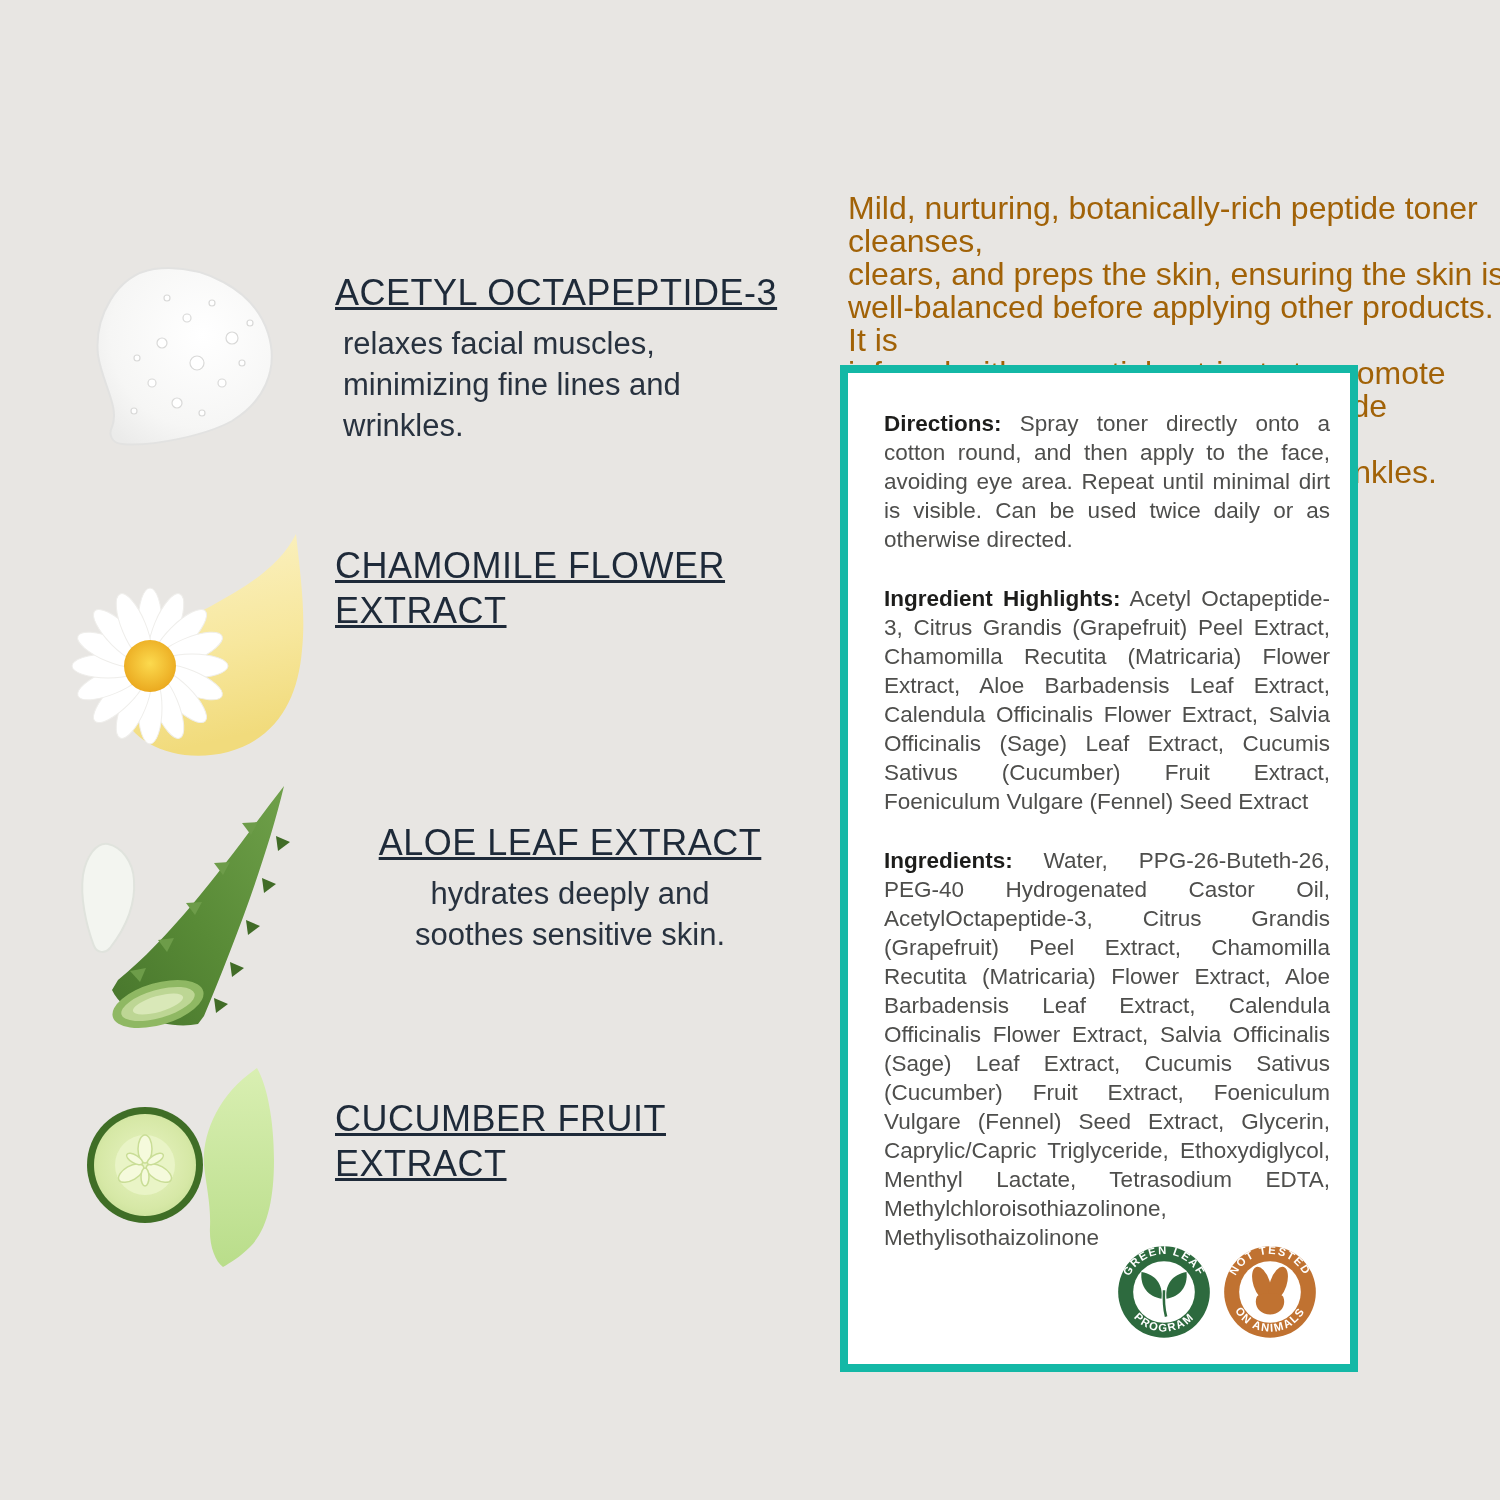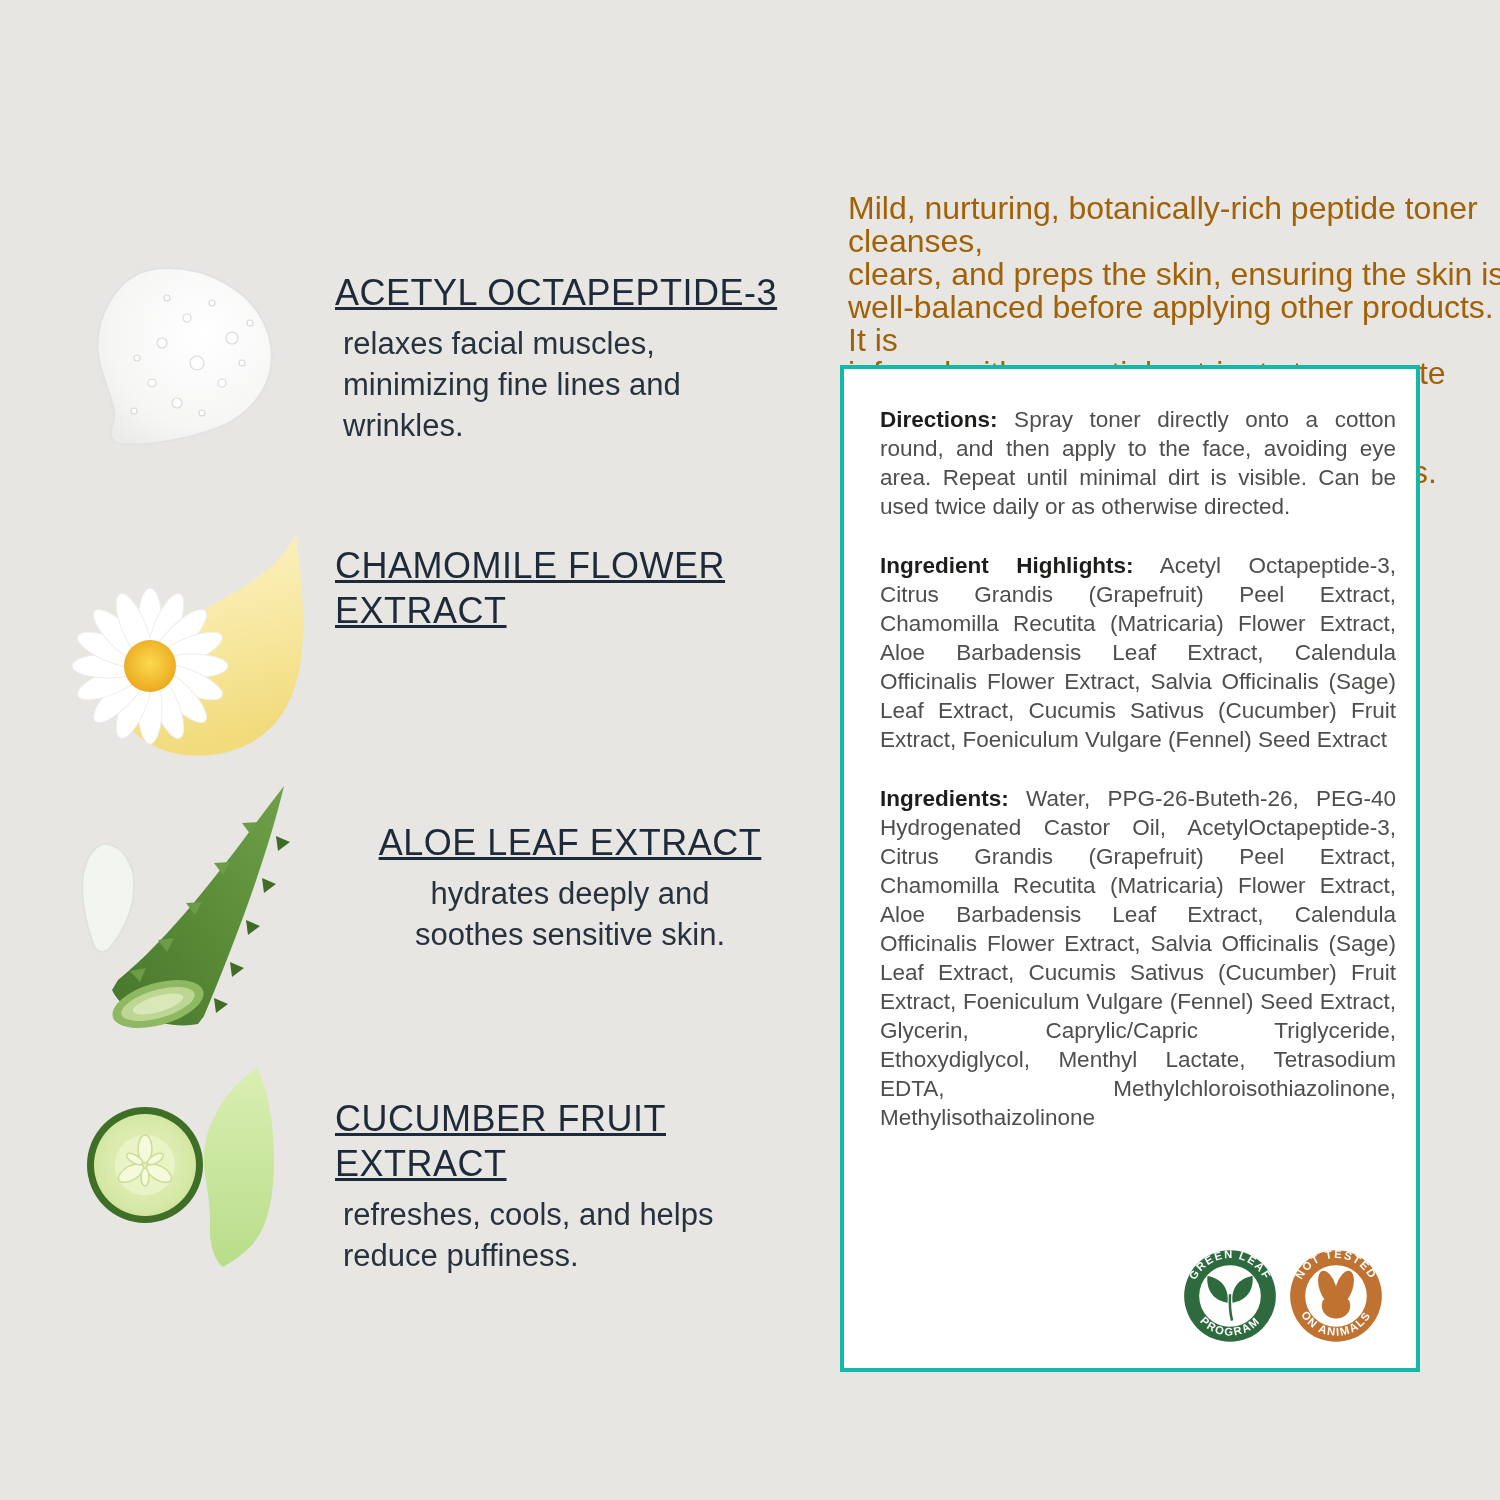--- a/index.html
+++ b/index.html
@@ -30,22 +30,22 @@
   #feat-text-3{top:820px;text-align:center;}
   #feat-text-4{top:1096px;}
 
   
   .intro{
     position:absolute;left:832px;top:176px;width:665px;
     margin:16px;font-size:32px;line-height:33px;color:#a16207;
     white-space:pre-line;
   }
   .info-box{
-    position:absolute;left:840px;top:365px;width:580px;height:1007px;
-    box-sizing:border-box;background:#ffffff;border:4px solid #14b8a6;
+    position:absolute;left:840px;top:365px;width:518px;height:1007px;
+    box-sizing:border-box;background:#ffffff;border:8px solid #14b8a6;
     padding:36px 20px 0 36px;
   }
   .box-para{
     margin:0 0 30px 0;font-size:22.5px;line-height:29px;color:#4e4e4c;
     text-align:justify;
   }
   .box-label{font-weight:700;color:#1d1d1b;}
 
   
   .badge{position:absolute;width:100px;height:100px;bottom:22px;}
@@ -242,22 +242,20 @@
           <g transform="rotate(300 63 100)">
               <ellipse cx="63" cy="88" rx="4" ry="9"></ellipse>
             </g>
         </g>
       </g>
     </svg>
   </div>
   <div class="feature-text" id="feat-text-4">
     <h2 class="feature-title">CUCUMBER FRUIT
 EXTRACT</h2>
-    <p class="feature-desc">refreshes, cools, and helps
-reduce puffiness.</p>
   </div>
 
   <p class="intro">Mild, nurturing, botanically-rich peptide toner cleanses,
 clears, and preps the skin, ensuring the skin is
 well-balanced before applying other products. It is
 infused with essential nutrients to promote
 healthy-looking skin, while the peptide complex reduces
 the appearance of fine lines and wrinkles.</p>
 
   <div class="info-box">

